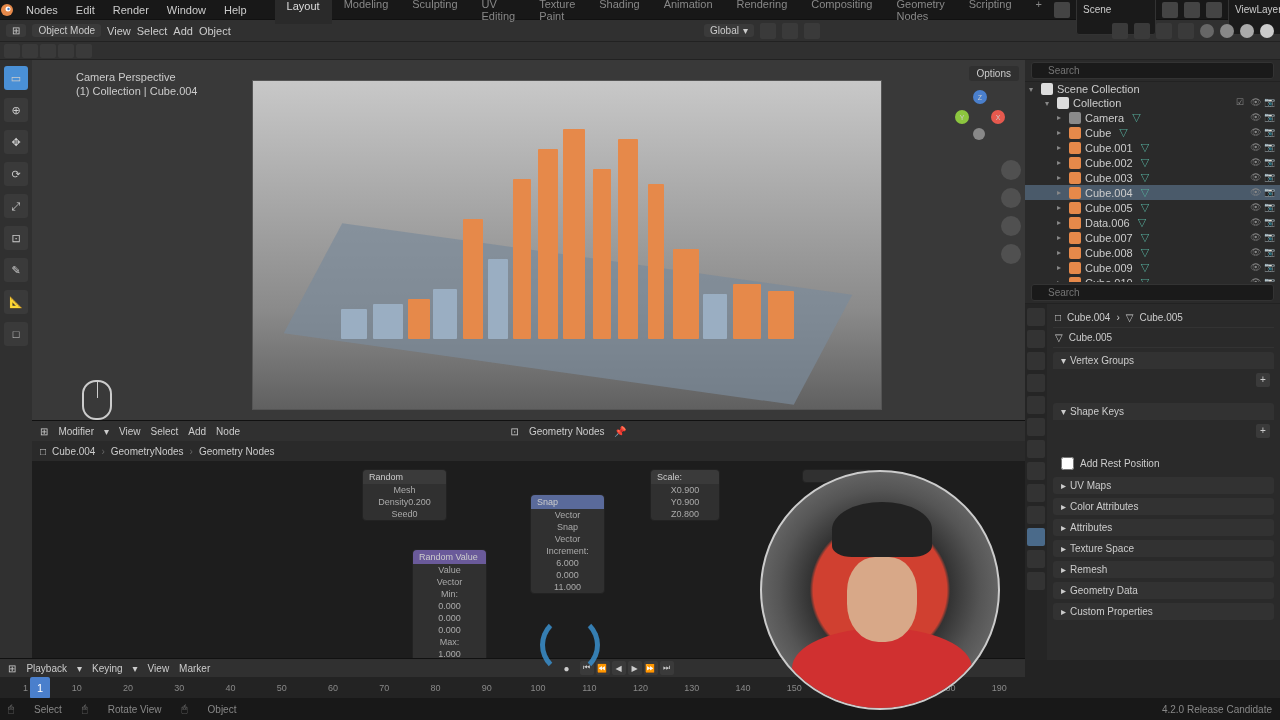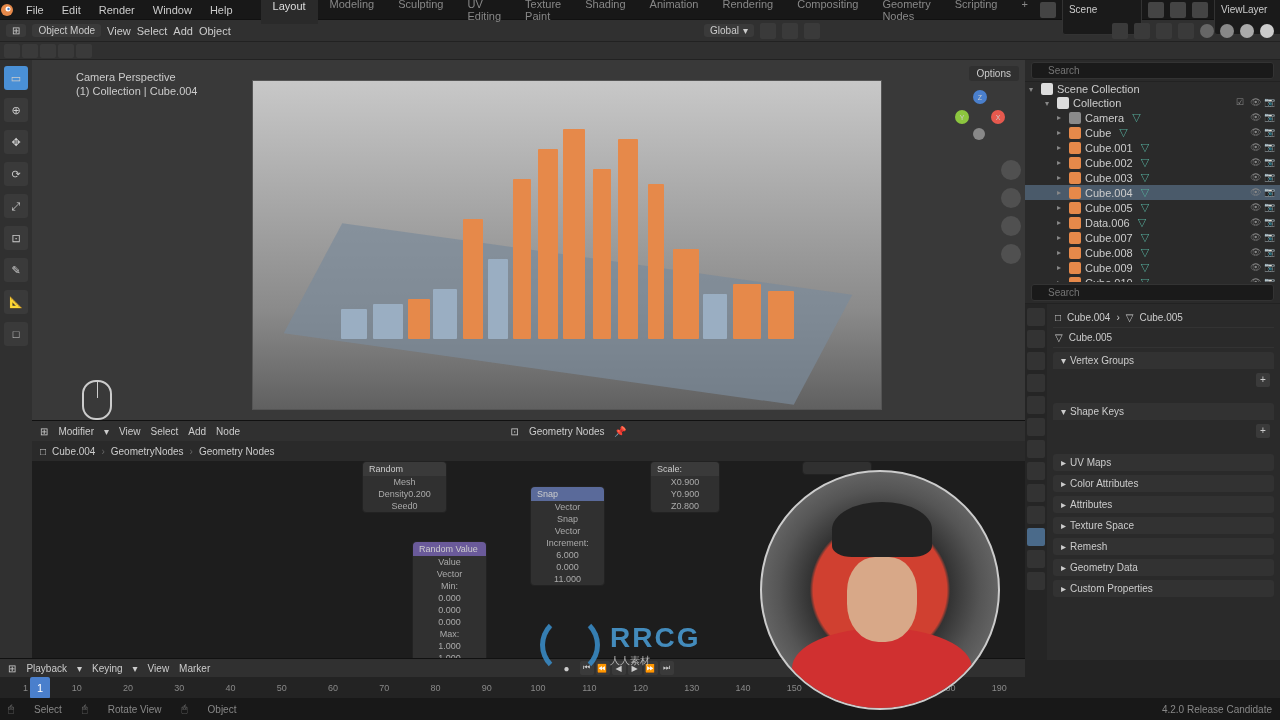--- a/index.html
+++ b/index.html
@@ -42,21 +42,21 @@
 .city .block { position:absolute; bottom:70px; border-radius:1px; }
 .city .o { background:#e6894a; }
 .city .b { background:#9aaec2; }
 .options-btn { position:absolute; right:6px; top:6px; background:#303030; padding:2px 8px; border-radius:3px; font-size:10px; }
 .node-area { flex:1; background:#1d1d1d; position:relative; border-top:1px solid #111; }
 .node-hdr { height:20px; background:#303030; display:flex; align-items:center; padding:0 8px; gap:10px; font-size:10px; }
 .node-hdr .spacer { flex:1; }
 .breadcrumb { height:20px; background:#2a2a2a; display:flex; align-items:center; padding:0 8px; gap:6px; font-size:10px; }
 .breadcrumb .sep { color:#666; }
 .nodes-canvas { position:absolute; left:0; top:40px; right:0; bottom:0; }
-.node { position:absolute; background:#303030; border:1px solid #222; border-radius:4px; font-size:9px; }
+.node { position:absolute; background:#303030; border:1px solid #222; border-radius:4px; font-size:9px;margin-top:8px; }
 .node .title { background:#3a3a3a; padding:2px 6px; border-radius:4px 4px 0 0; }
 .node .row { display:flex; justify-content:center; padding:1px 14px; color:#aaa; }
 .node.selected .title { background:#6a5a9a; }
 .node.snap .title { background:#5a6a9a; }
 .right-panel { width:255px; background:#2a2a2a; display:flex; flex-direction:column; }
 .rp-search { padding:2px 6px; border-bottom:1px solid #222; }
 .rp-search input { width:100%; background:#1a1a1a; border:1px solid #333; border-radius:3px; padding:2px 16px; font-size:10px; color:#ccc; }
 .outliner { flex:0 0 200px; overflow-y:auto; font-size:11px; }
 .outliner .row { display:flex; align-items:center; padding:1px 4px; gap:4px; }
 .outliner .row.sel { background:#4a5a6a; }
@@ -105,21 +105,21 @@
 
 <div class="topbar">
   <div class="logo">
     <svg width="14" height="14" viewBox="0 0 14 14">
         <circle cx="7" cy="7" r="6" fill="#e6894a"></circle>
         <circle cx="8" cy="6" r="2.5" fill="#fff"></circle>
         <circle cx="8.5" cy="6" r="1.2" fill="#4a7fcc"></circle>
       </svg>
   </div>
   <div class="menu">
-    <span>File</span>
+    <span>Nodes</span>
     <span>Edit</span>
     <span>Render</span>
     <span>Window</span>
     <span>Help</span>
   </div>
   <div class="tabs">
     <span class="active">Layout</span>
     <span>Modeling</span>
     <span>Sculpting</span>
     <span>UV Editing</span>
@@ -563,20 +563,24 @@
         </div>
         <div class="section">
           <div class="hd">
               <span>▾</span>
               <span>Shape Keys</span>
             </div>
           <div class="body">
               <div class="plus">+</div>
             </div>
         </div>
+        <div class="chk">
+            <input type="checkbox" style="">
+            <span>Add Rest Position</span>
+          </div>
         <div class="section">
             <div class="hd">
               <span>▸</span>
               <span>UV Maps</span>
             </div>
           </div>
         <div class="section">
             <div class="hd">
               <span>▸</span>
               <span>Color Attributes</span>
@@ -675,17 +679,13 @@
   <span class="right">4.2.0 Release Candidate</span>
 </div>
 
 <div class="webcam">
   <div class="shirt"></div>
   <div class="face"></div>
   <div class="cap"></div>
 </div>
 <div class="logo-overlay">
   <div class="ring"></div>
-  <div>
-    <div class="txt">RRCG</div>
-    <div class="sub">人人素材</div>
-  </div>
 </div>
 
 </body></html>

